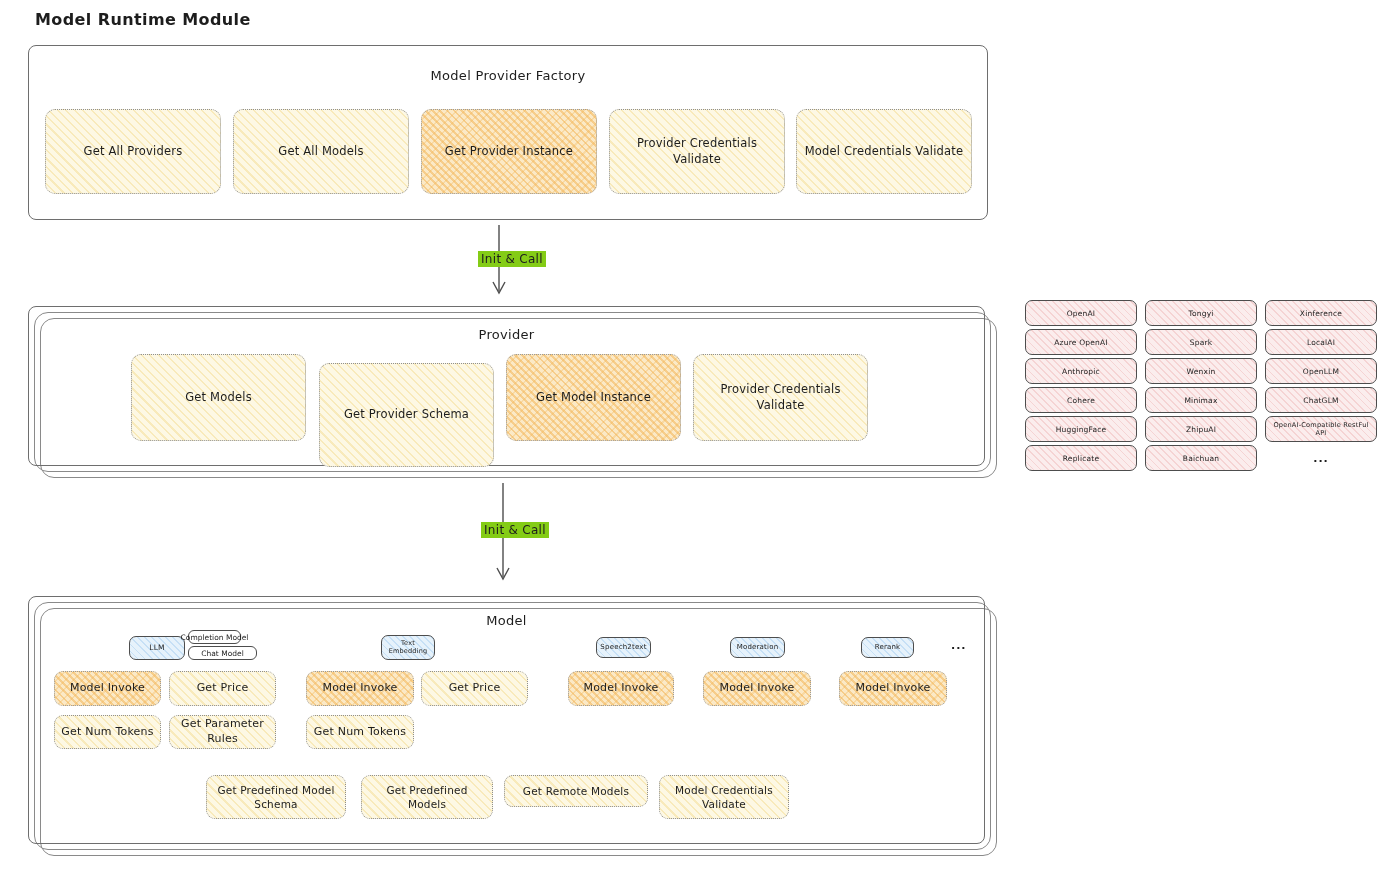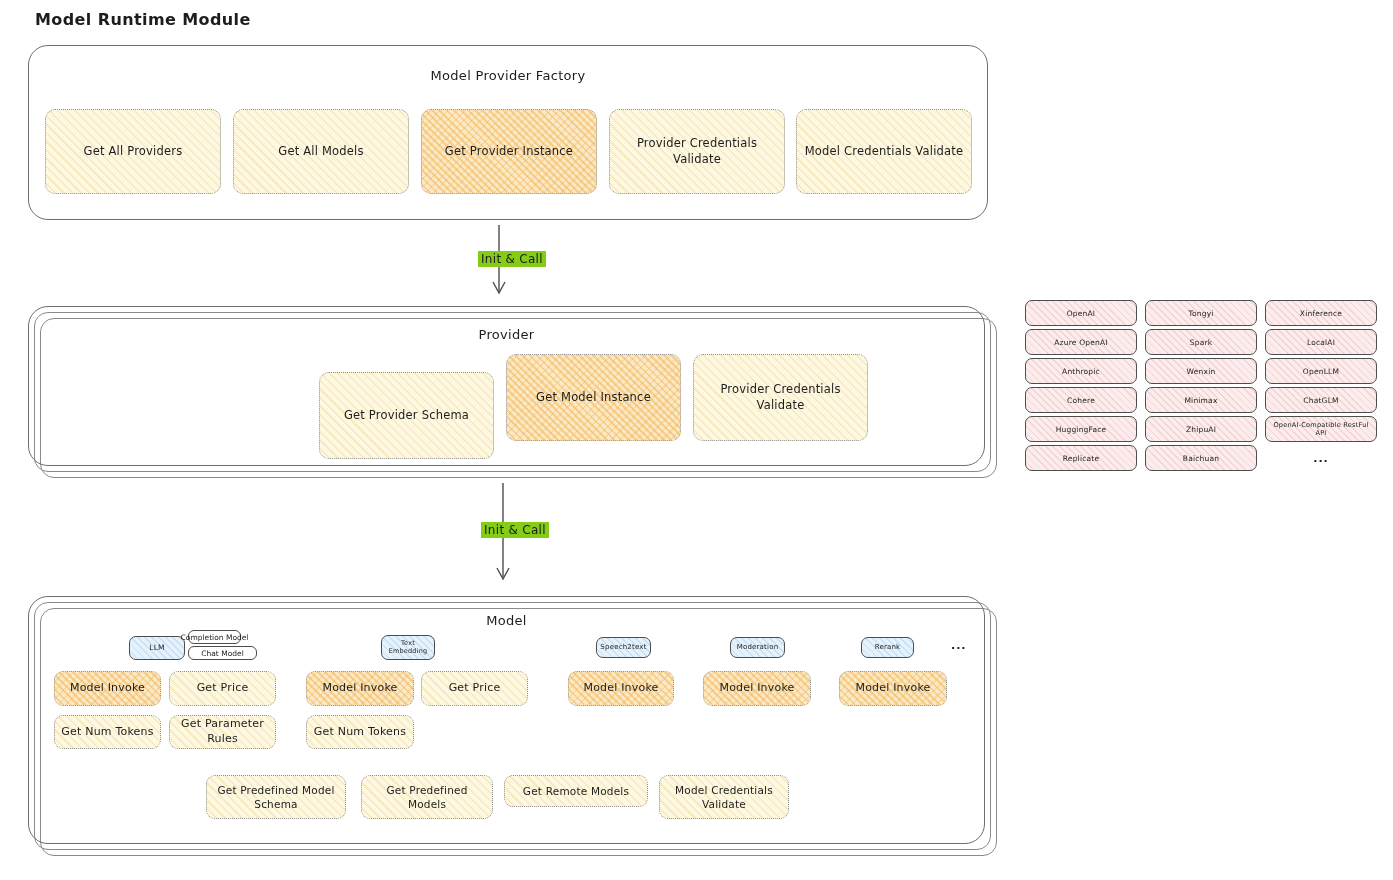--- a/index.html
+++ b/index.html
@@ -10,21 +10,21 @@
     width:1393px; height:880px;
     position:relative;
     overflow:hidden;
   }
   .abs { position:absolute;margin-top:8px; }
 
   
   .container-box {
     position:absolute;
     border:1.4px solid #6e6e6e;
-    border-radius:20px;
+    border-radius:8px;
     background:transparent;
   }
   .stack-layer {
     position:absolute;
     border:1.2px solid #8a8a8a;
     border-radius:14px;
     background:transparent;
   }
   .container-title {
     position:absolute;
@@ -155,21 +155,22 @@
   </svg>
 </div>
 <div class="arrow-label" style="left:478px; top:251px;">Init &amp; Call</div>
 
 <div class="abs" style="left:28px; top:298px; width:957px; height:160px;">
   <div class="stack-layer" style="left:12px; top:12px; width:957px; height:160px;"></div>
   <div class="stack-layer" style="left:6px; top:6px; width:957px; height:160px;"></div>
   <div class="container-box" style="left:0; top:0; width:957px; height:160px;">
     <div class="container-title" style="top:20px;">Provider</div>
 
-    <div class="node" style="left:290px; top:65px; width:175px; height:87px;">Get Provider Schema</div>
+    <div class="node" style="left:102px; top:47px; width:175px; height:87px;">Get Models</div>
+    <div class="node" style="left:290px; top:56px; width:175px; height:104px;">Get Provider Schema</div>
     <div class="node highlight" style="left:477px; top:47px; width:175px; height:87px;">Get Model Instance</div>
     <div class="node" style="left:664px; top:47px; width:175px; height:87px;">Provider Credentials Validate</div>
   </div>
 </div>
 
 <div class="providers-grid" style="left:1025px; top:300px;">
   <div class="pcell">OpenAI</div>
   <div class="pcell">Tongyi</div>
   <div class="pcell">Xinference</div>
   <div class="pcell">Azure OpenAI</div>

